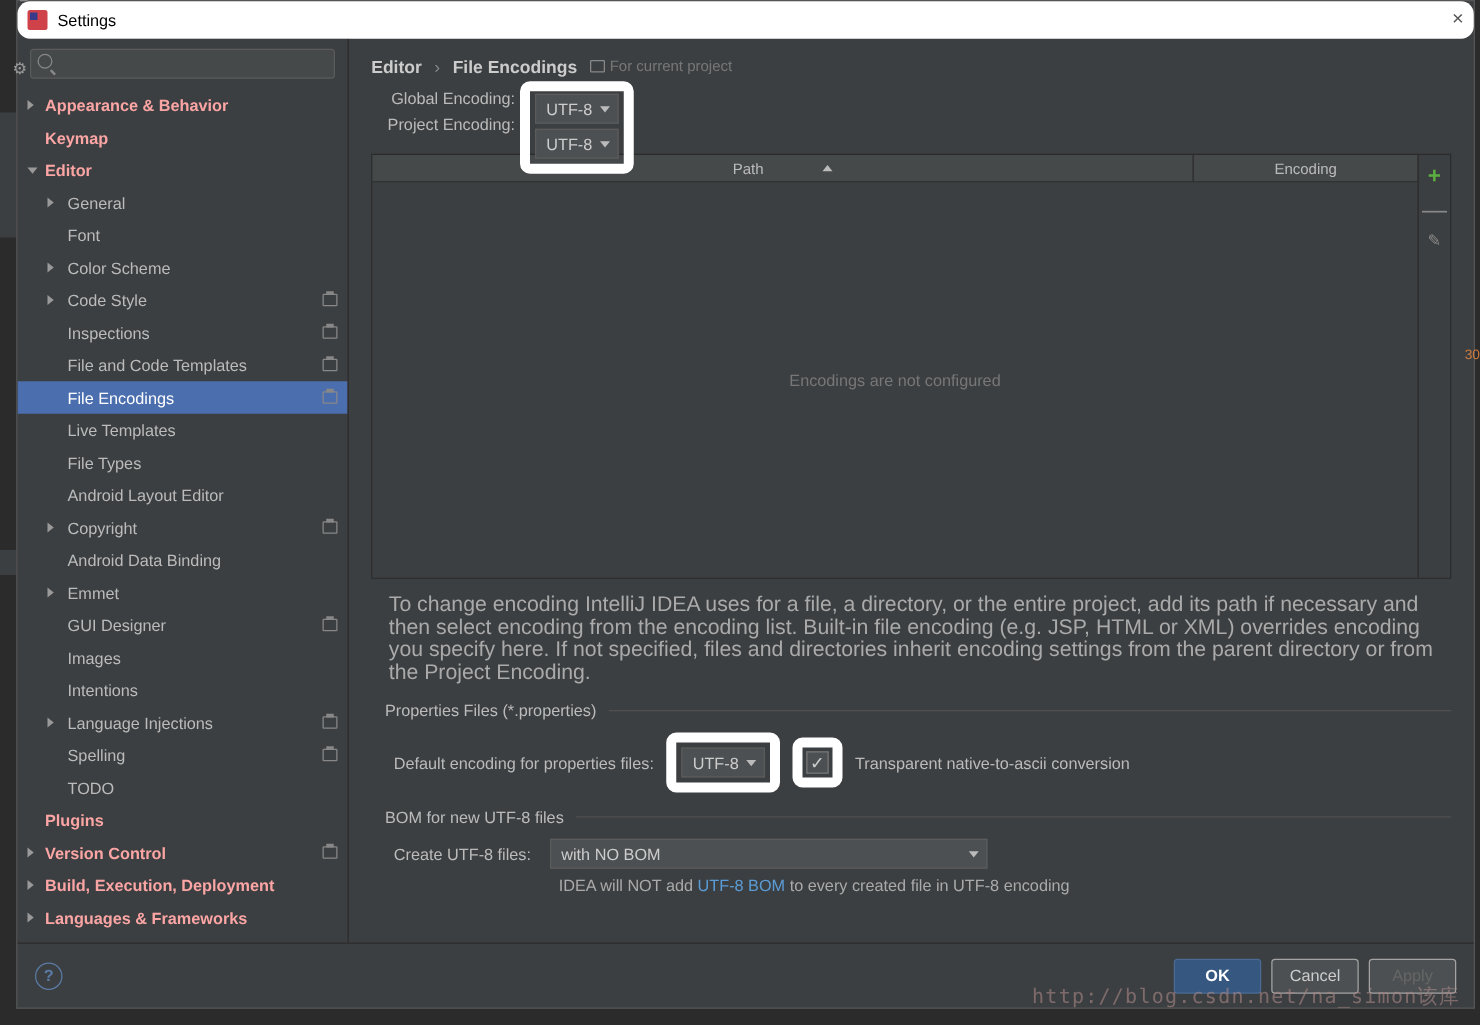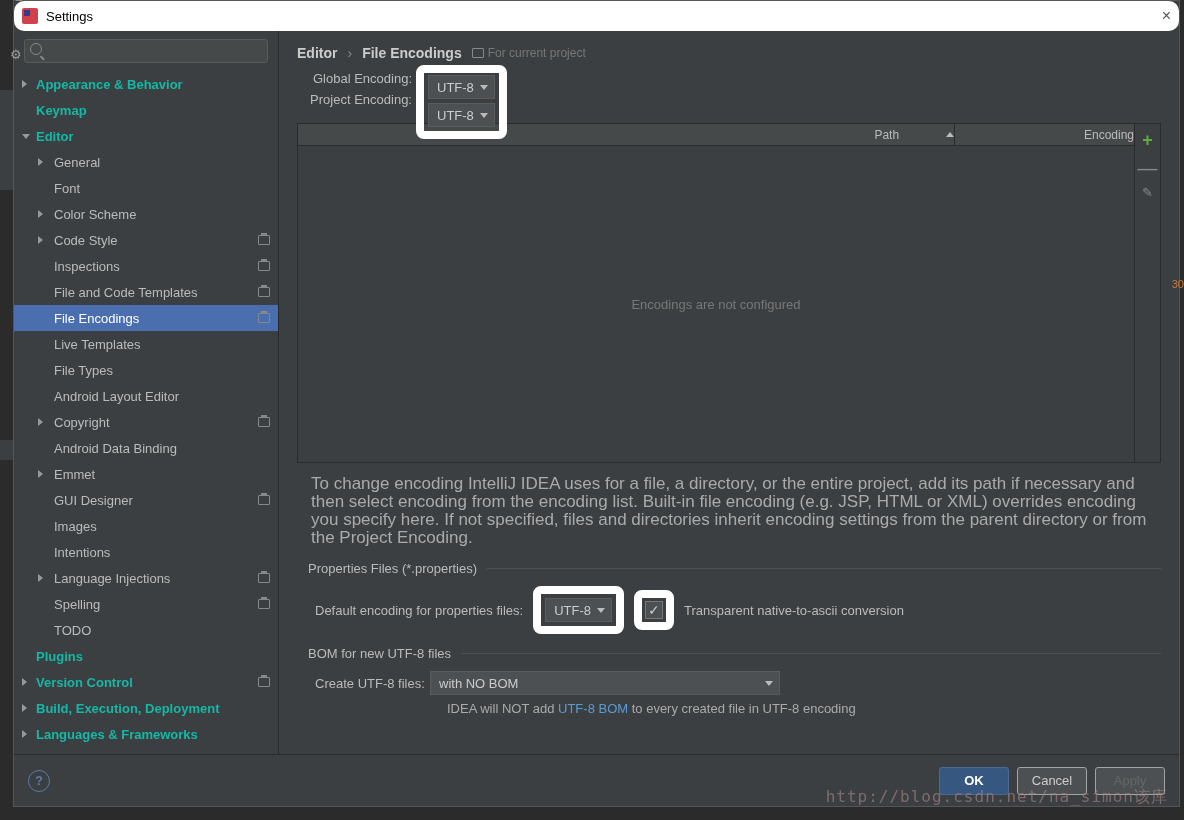--- a/index.html
+++ b/index.html
@@ -11,21 +11,21 @@
 .titlebar .close { margin-left: auto; font-size: 16px; color: #555; }
 .wbody { flex: 1; display: flex; overflow: hidden; }
 .sidebar { width: 265px; background: #3c3f41; border-right: 1px solid #2b2b2b; display: flex; flex-direction: column; }
 .searchwrap { padding: 8px 10px 4px 10px; position: relative; }
 .search { width: 100%; height: 24px; background: #45494a; border: 1px solid #5b5b5b; border-radius: 3px; padding: 0 22px; color: #bbb; font-size: 12px; }
 .search-icon { position: absolute; left: 16px; top: 12px; width: 12px; height: 12px; border: 1.5px solid #888; border-radius: 50%; }
 .search-icon::after { content: ''; position: absolute; right: -4px; bottom: -4px; width: 5px; height: 1.5px; background: #888; transform: rotate(45deg); }
 .gear { position: absolute; left: -4px; top: 46px; width: 13px; height: 13px; color: #999; }
 .tree { flex: 1; overflow: auto; padding-top: 4px; }
 .item { display: flex; align-items: center; height: 26px; padding-left: 22px; cursor: default; position: relative; }
-.item.bold span { font-weight: 600; color: #14b8a6; }
+.item.bold span { font-weight: 600; color: #fca5a5; }
 .item span { color: #bbb; }
 .item .arrow { position: absolute; left: 8px; }
 .item.depth1 { padding-left: 40px; }
 .item.depth1 .arrow { left: 24px; }
 .item.selected { background: #4b6eaf; }
 .item.selected span { color: #fff; }
 .arrow { width: 0; height: 0; }
 .arrow.right { border-top: 4px solid transparent; border-bottom: 4px solid transparent; border-left: 5px solid #999; }
 .arrow.down { border-left: 4px solid transparent; border-right: 4px solid transparent; border-top: 5px solid #999; }
 .project-icon { position: absolute; right: 8px; width: 12px; height: 10px; border: 1px solid #888; border-radius: 1px; }
@@ -37,36 +37,36 @@
 .breadcrumb .forcp { color: #777; font-size: 12px; display: flex; align-items: center; gap: 4px; }
 .row { display: flex; align-items: center; gap: 8px; margin-bottom: 6px; }
 .label { width: 115px; text-align: right; color: #bbb; }
 .dropdown { display: inline-flex; align-items: center; background: #4c5052; border: 1px solid #5b5b5b; height: 24px; padding: 0 6px 0 8px; gap: 6px; color: #ccc; }
 .dropdown .dd-arrow { width: 0; height: 0; border-left: 4px solid transparent; border-right: 4px solid transparent; border-top: 5px solid #bbb; }
 .hl-red { border: 8px solid #ffffff; border-radius: 8px; padding: 2px 4px 4px 4px; }
 .enc-dd-group { position: relative; left: -4px; }
 .tablewrap { margin-top: 10px; flex: 0 0 340px; border: 1px solid #2b2b2b; display: flex; }
 .tablemain { flex: 1; display: flex; flex-direction: column; }
 .thead { display: flex; height: 22px; background: #45494a; border-bottom: 1px solid #2b2b2b; }
-.th { border-right: 1px solid #2b2b2b; display: flex; align-items: center; justify-content: flex-end; color: #bbb; font-size: 12px; gap: 43px; }
+.th { border-right: 1px solid #2b2b2b; display: flex; align-items: center; justify-content: center; color: #bbb; font-size: 12px; gap: 43px; }
 .th.path { flex: 11; }
 .th.enc { flex: 3; border-right: none; }
 .sortarrow { margin-left: 4px; width: 0; height: 0; border-left: 4px solid transparent; border-right: 4px solid transparent; border-bottom: 5px solid #bbb; }
 .tbody { flex: 1; display: flex; align-items: center; justify-content: center; color: #777; background: #3c3f41; }
 .rtoolbar { width: 26px; background: #3c3f41; border-left: 1px solid #2b2b2b; display: flex; flex-direction: column; align-items: center; padding-top: 6px; gap: 14px; }
 .rtoolbar .plus { color: #5cae41; font-size: 18px; font-weight: bold; }
 .rtoolbar .minus { color: #888; font-size: 20px; line-height: 6px; }
 .rtoolbar .pencil { color: #888; font-size: 13px; }
 .hint { margin-top: 8px; padding: 4px 8px 2px 14px; line-height: 18px; color: #aaa; font-size: 17px; }
 .section { margin-top: 12px; }
 .section-title { display: flex; align-items: center; color: #bbb; margin-bottom: 10px; margin-left: 11px; }
 .section-title .line { flex: 1; height: 1px; background: #505050; margin-left: 10px; }
 .proprow { display: flex; align-items: center; gap: 10px; padding-left: 18px; }
 .checkbox { width: 18px; height: 18px; border: 1px solid #777; background: #4c5052; display: inline-flex; align-items: center; justify-content: center; color: #ccc; font-size: 14px; }
-.bomrow { display: flex; align-items: center; padding-left: 18px; }
+.bomrow { display: flex; align-items: center; gap: 10px; padding-left: 18px; }
 .widedd { width: 350px; justify-content: space-between; }
 .bomnote { padding-left: 150px; margin-top: 6px; color: #aaa; }
 .bomnote a { color: #5b9bd5; }
 .footer { height: 52px; border-top: 1px solid #2b2b2b; display: flex; align-items: center; padding: 0 14px; gap: 8px; }
 .helpbtn { width: 22px; height: 22px; border-radius: 50%; border: 1.5px solid #5a7ba5; color: #5a7ba5; display: flex; align-items: center; justify-content: center; font-weight: bold; font-size: 13px; }
 .btn { height: 28px; min-width: 70px; padding: 0 12px; background: #4c5052; border: 1px solid #a3a3a3; color: #ccc; display: inline-flex; align-items: center; justify-content: center; border-radius: 3px; }
 .btn.primary { background: #365880; border-color: #4a6a92; color: #fff; font-weight: 600; }
 .btn.disabled { color: #666; }
 .watermark { position: absolute; right: 16px; bottom: 12px; color: #a88; font-size: 16px; font-family: monospace; opacity: 0.6; letter-spacing: 1px; }
 .left-tab { position: absolute; left: 0; top: 90px; width: 13px; height: 100px; background: #3c3f41; }

